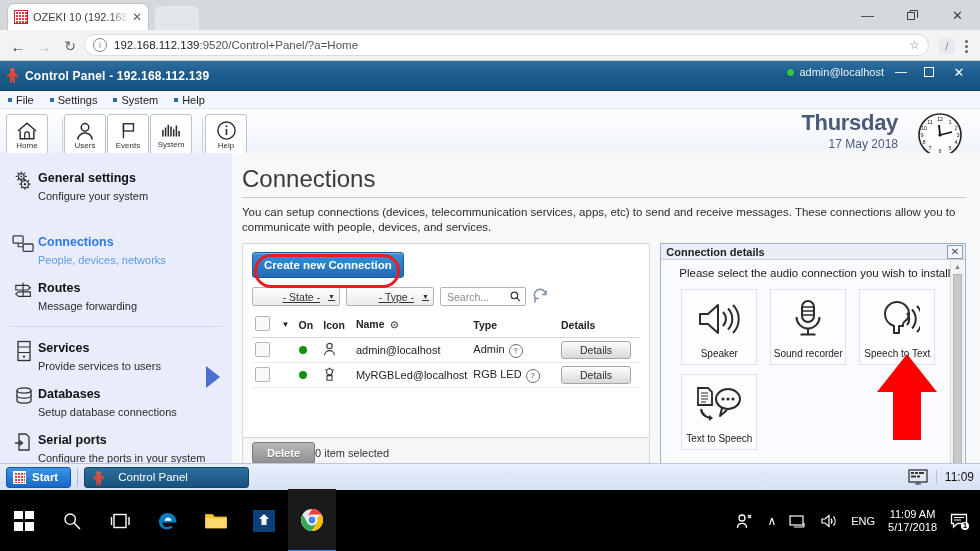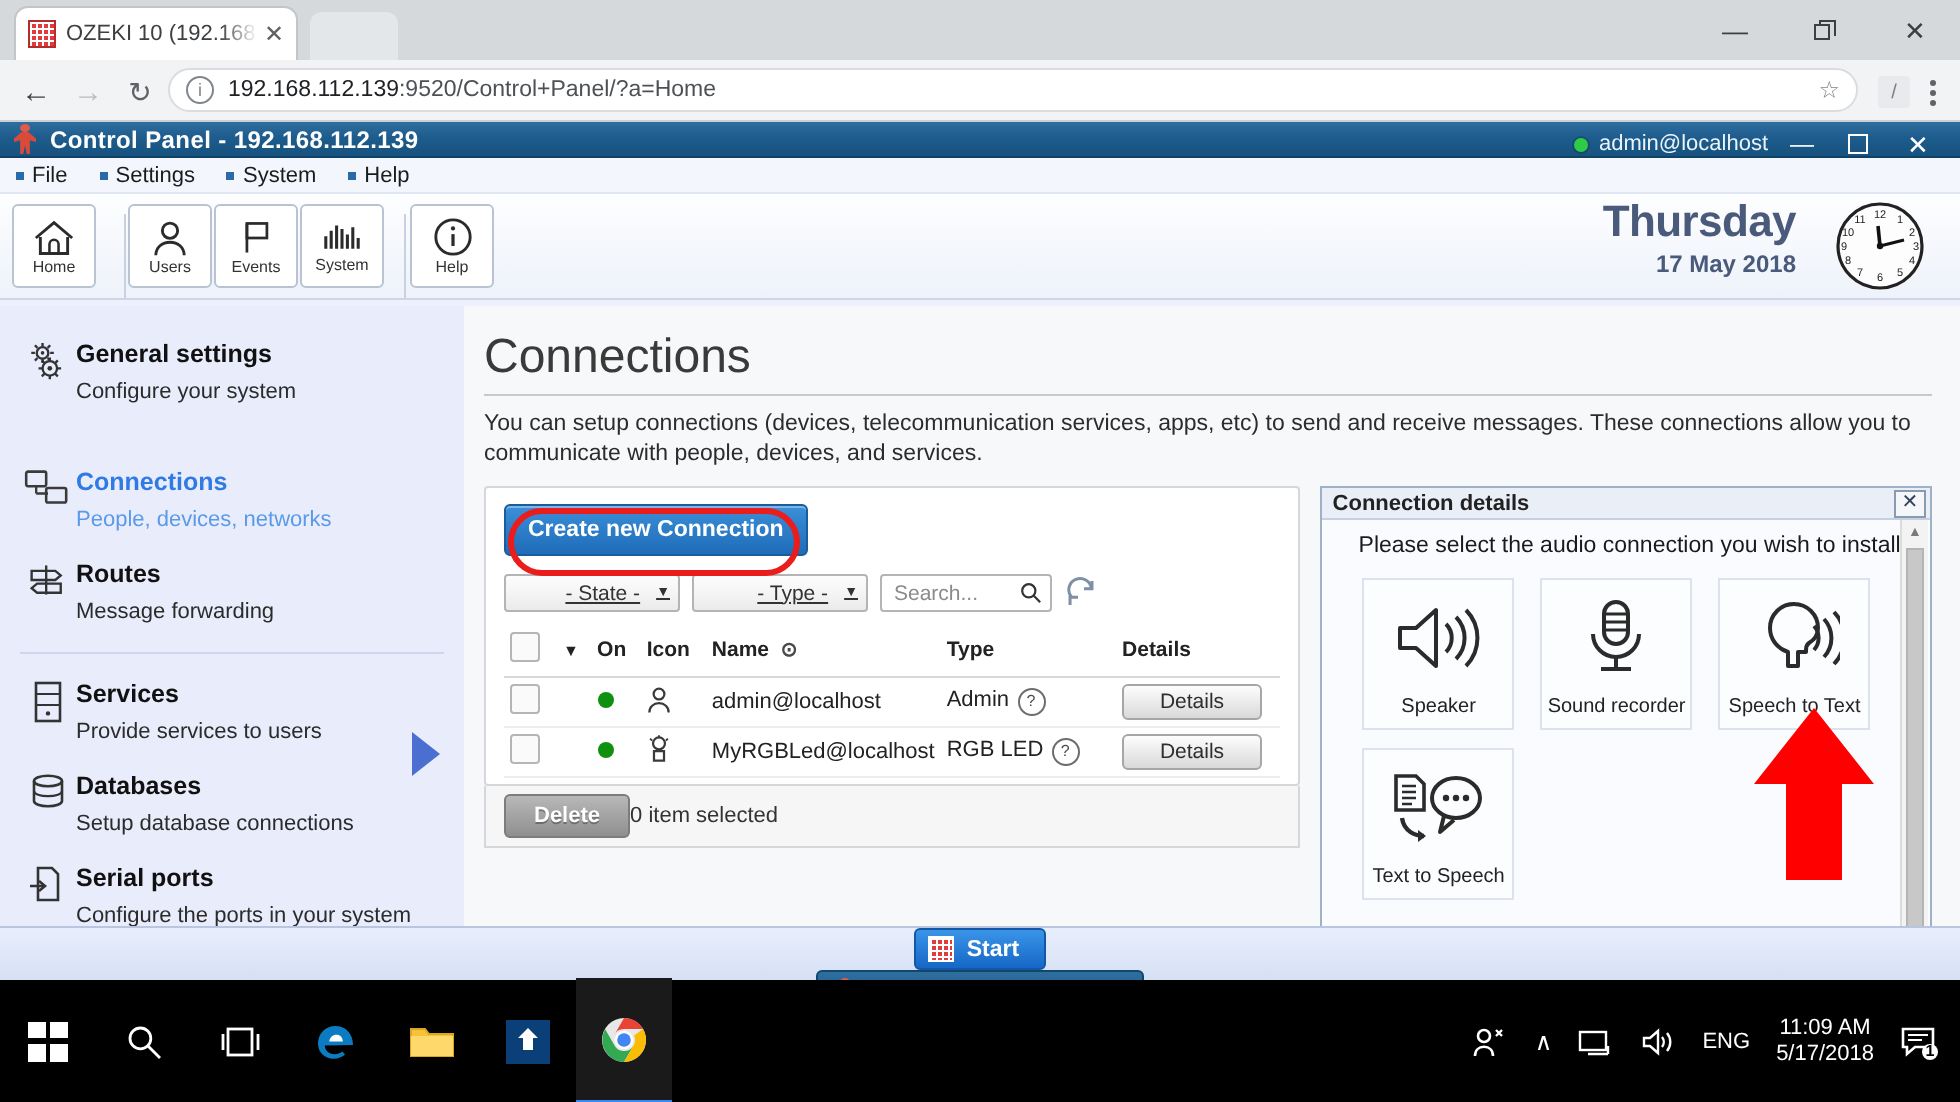--- a/index.html
+++ b/index.html
@@ -37,21 +37,21 @@
   .omni-url .host{color:#202124;margin-top:41px;}
   .omni-star{font-size:12px;color:#80868b;}
   .chrome-ext{position:absolute;right:25px;top:8px;width:16px;height:16px;background:#e8eaed;border-radius:2px;
        font-size:10px;color:#7a7f85;display:flex;align-items:center;justify-content:center;}
   .chrome-menu{position:absolute;right:6px;top:6px;width:16px;height:20px;display:flex;flex-direction:column;
        align-items:center;justify-content:center;gap:2px;}
   .chrome-menu i{display:block;width:3px;height:3px;border-radius:50%;background:#5f6368;}
 
   
   .app{position:absolute;left:0;top:61px;width:980px;height:429px;background:#eef1fb;overflow:hidden;}
-  .app-title{position:relative;height:18px;background:linear-gradient(#2f6f9f 0%,#1d5c8c 45%,#17527f 100%);
+  .app-title{position:relative;height:30px;background:linear-gradient(#2f6f9f 0%,#1d5c8c 45%,#17527f 100%);
        display:flex;align-items:center;padding:0 6px;box-sizing:border-box;border-bottom:1px solid #0f4268;}
   .app-ico{width:13px;height:15px;margin-right:6px;position:relative;flex:0 0 13px;}
   .app-ico .h{position:absolute;left:4px;top:0;width:5px;height:4px;border-radius:50%;background:#e05a4a;}
   .app-ico .b{position:absolute;left:1px;top:4px;width:11px;height:11px;background:#d94b38;
        clip-path:polygon(35% 0,65% 0,100% 30%,100% 45%,72% 38%,72% 100%,58% 100%,50% 62%,42% 100%,28% 100%,28% 38%,0 45%,0 30%);}
   .app-title-text{color:#fff;font-size:12px;font-weight:bold;letter-spacing:.2px;}
   .app-user{position:absolute;right:96px;top:0;height:22px;display:flex;align-items:center;color:#eaf3fa;font-size:11px;}
   .app-user .dot{width:7px;height:7px;border-radius:50%;background:#2ecc46;margin-right:5px;box-shadow:0 0 0 1px rgba(0,0,0,.15);}
   .app-wbtn{position:absolute;top:0;height:22px;width:26px;display:flex;align-items:center;justify-content:center;
        color:#fff;font-size:12px;}
@@ -64,21 +64,21 @@
   .toolbar{position:relative;height:52px;background:linear-gradient(#fdfeff,#eef2fa);border-bottom:1px solid #cdd6e8;}
   .tb-group{position:absolute;top:5px;display:flex;gap:1px;}
   .tb-btn{width:42px;height:42px;background:#fff;border:1px solid #b9c3d4;border-radius:3px;
        display:flex;flex-direction:column;align-items:center;justify-content:center;gap:1px;box-sizing:border-box;}
   .tb-btn svg{display:block;}
   .tb-lbl{font-size:8px;color:#333;line-height:1;}
   .tb-sep{width:1px;height:42px;background:#c8d1e2;margin:0 6px;}
 
   .dateblock{position:absolute;right:82px;top:3px;text-align:right;}
   .dow{font-size:22px;font-weight:bold;color:#4a5a7a;line-height:1;letter-spacing:-.3px;}
-  .dt{font-size:12px;font-weight:bold;color:#4a5a7a;margin-top:3px;}
+  .dt{font-size:12px;font-weight:normal;color:#4a5a7a;margin-top:3px;}
   .clock{position:absolute;right:12px;top:4px;width:56px;height:44px;}
 
   
   .sidebar{position:absolute;left:0;top:92px;width:232px;height:337px;background:#e8ecfb;}
   .snav{position:relative;padding:10px 0 0 0;}
   .sitem{position:relative;display:flex;align-items:flex-start;padding:5px 8px 5px 10px;min-height:34px;box-sizing:border-box;}
   .sicon{width:28px;flex:0 0 28px;display:flex;align-items:flex-start;justify-content:center;padding-top:2px;}
   .stext{flex:1 1 auto;}
   .stitle{font-size:12.5px;font-weight:bold;color:#111;line-height:14px;}
   .ssub{font-size:11px;color:#2b2b2b;line-height:14px;margin-top:1px;}
@@ -89,21 +89,21 @@
        border-bottom:11px solid transparent;border-left:14px solid #4a6fd0;}
 
   
   .content{position:absolute;left:232px;top:92px;width:748px;height:337px;background:#f7f8fa;padding:12px 14px 0 10px;box-sizing:border-box;}
   .page-title{font-size:24px;color:#3a3a3a;font-weight:normal;line-height:28px;}
   .title-rule{height:1px;background:#c9c9c9;margin:4px 0 7px 0;}
   .page-desc{font-size:11.5px;color:#2c2c2c;line-height:15px;max-width:720px;}
 
   .panels{position:relative;margin-top:8px;display:flex;gap:10px;}
   .left-panel{position:relative;width:414px;}
-  .conn-box{border:1px solid #d5d7da;background:#fff;border-radius:2px;height:150px;box-sizing:border-box;padding:8px 9px;position:relative;}
+  .conn-box{border:1px solid #d5d7da;background:#fff;border-radius:2px;height:195px;box-sizing:border-box;padding:8px 9px;position:relative;}
   .btn-blue{background:linear-gradient(#3b8fd8,#1f6cb8);border:1px solid #1a5d9e;border-radius:3px;color:#fff;
        font-size:11.5px;font-weight:bold;padding:6px 11px;display:inline-block;box-shadow:inset 0 1px 0 rgba(255,255,255,.35);}
   .hl-ring{position:absolute;left:2px;top:2px;width:146px;height:34px;border:3px solid #ea1c1c;border-radius:18px;box-sizing:border-box;}
   .filters{display:flex;align-items:center;gap:6px;margin-top:9px;}
   .sel{height:19px;min-width:88px;background:linear-gradient(#fdfdfd,#ebebeb);border:1px solid #b4b4b4;border-radius:2px;
        display:flex;align-items:center;justify-content:flex-end;font-size:10.5px;color:#333;padding:0 4px 0 7px;box-sizing:border-box;text-decoration:underline;}
   .sel .car{font-size:7px;color:#333;margin-left:8px;}
   .searchbox{height:19px;width:86px;background:#fff;border:1px solid #b4b4b4;border-radius:2px;display:flex;align-items:center;
        justify-content:space-between;padding:0 4px 0 6px;box-sizing:border-box;}
   .searchbox span{font-size:10.5px;color:#8b8b8b;}
@@ -139,21 +139,21 @@
   .tile .tl{font-size:10px;color:#222;}
   .btn-back{position:absolute;left:98px;bottom:9px;background:linear-gradient(#b8b8b8,#8f8f8f);border:1px solid #7c7c7c;
        border-radius:3px;color:#fff;font-size:11px;font-weight:bold;padding:4px 22px;text-shadow:0 1px 0 rgba(0,0,0,.35);}
   .vscroll{position:absolute;right:1px;top:16px;width:13px;bottom:1px;background:#f3f3f3;border-left:1px solid #dcdcdc;}
   .vsa{height:12px;display:flex;align-items:center;justify-content:center;font-size:7px;color:#7a7a7a;}
   .vthumb{position:absolute;left:2px;right:2px;top:14px;bottom:14px;background:#c8c8c8;border:1px solid #b4b4b4;}
   .red-arrow{position:absolute;left:215px;top:110px;width:62px;height:86px;}
 
   
   .app-status{position:absolute;left:0;bottom:0;width:980px;height:27px;background:linear-gradient(#e8eefb,#d6e0f5);
-       border-top:1px solid #b9c6e0;display:flex;align-items:center;padding:0 6px;box-sizing:border-box;flex-direction:column;}
+       border-top:1px solid #b9c6e0;display:flex;align-items:center;padding:0 6px;box-sizing:border-box;}
   .start-btn{display:flex;align-items:center;gap:6px;background:linear-gradient(#3a95e8,#1667c6);border:1px solid #1457a8;
        border-radius:3px;padding:3px 12px 3px 6px;color:#fff;font-size:11.5px;font-weight:bold;}
   .start-ico{width:13px;height:13px;background:#e23b3b;border:1px solid #fff;box-sizing:border-box;
        background-image:linear-gradient(#fff 1px,transparent 1px),linear-gradient(90deg,#fff 1px,transparent 1px);background-size:3px 3px;}
   .task-sep{width:1px;height:18px;background:#a9b8d6;margin:0 6px;}
   .task-btn{display:flex;align-items:center;gap:7px;background:linear-gradient(#2f6f9f,#16517e);border:1px solid #114769;
        border-radius:3px;padding:3px 60px 3px 7px;color:#fff;font-size:11.5px;}
   .tray-right{margin-left:auto;display:flex;align-items:center;gap:8px;}
   .tray-mon{width:20px;height:16px;color:#333;}
   .tray-time{font-size:12px;color:#111;border-left:1px solid #b6c2d8;padding-left:8px;}

